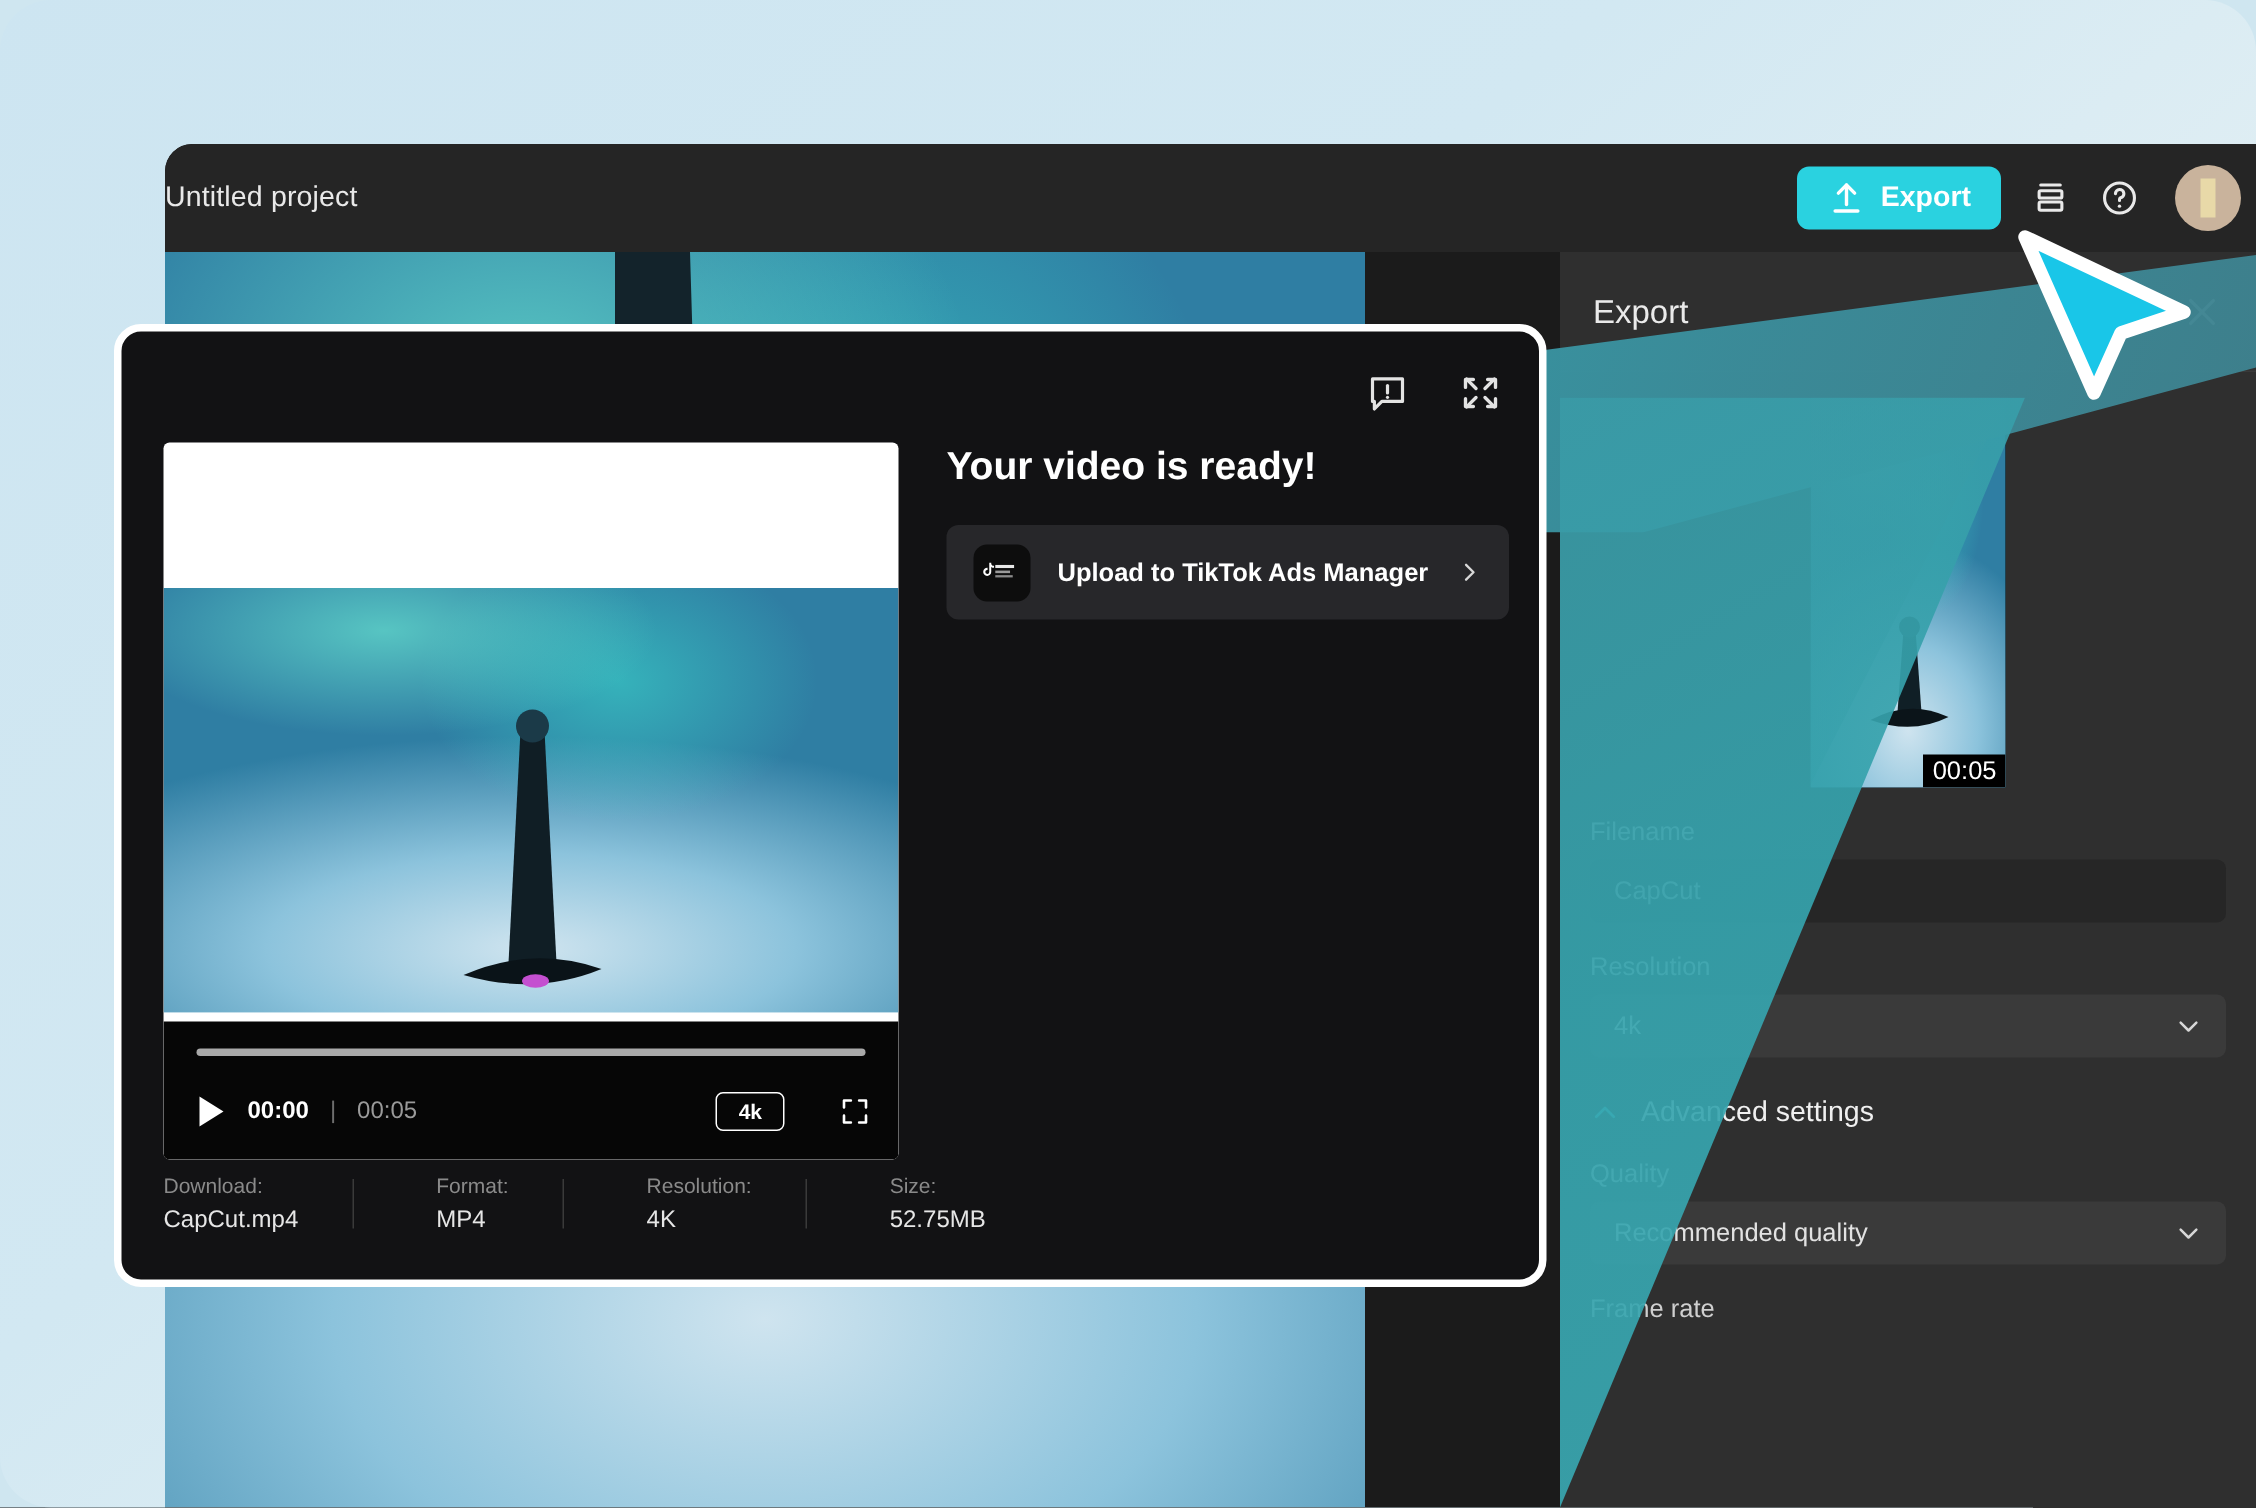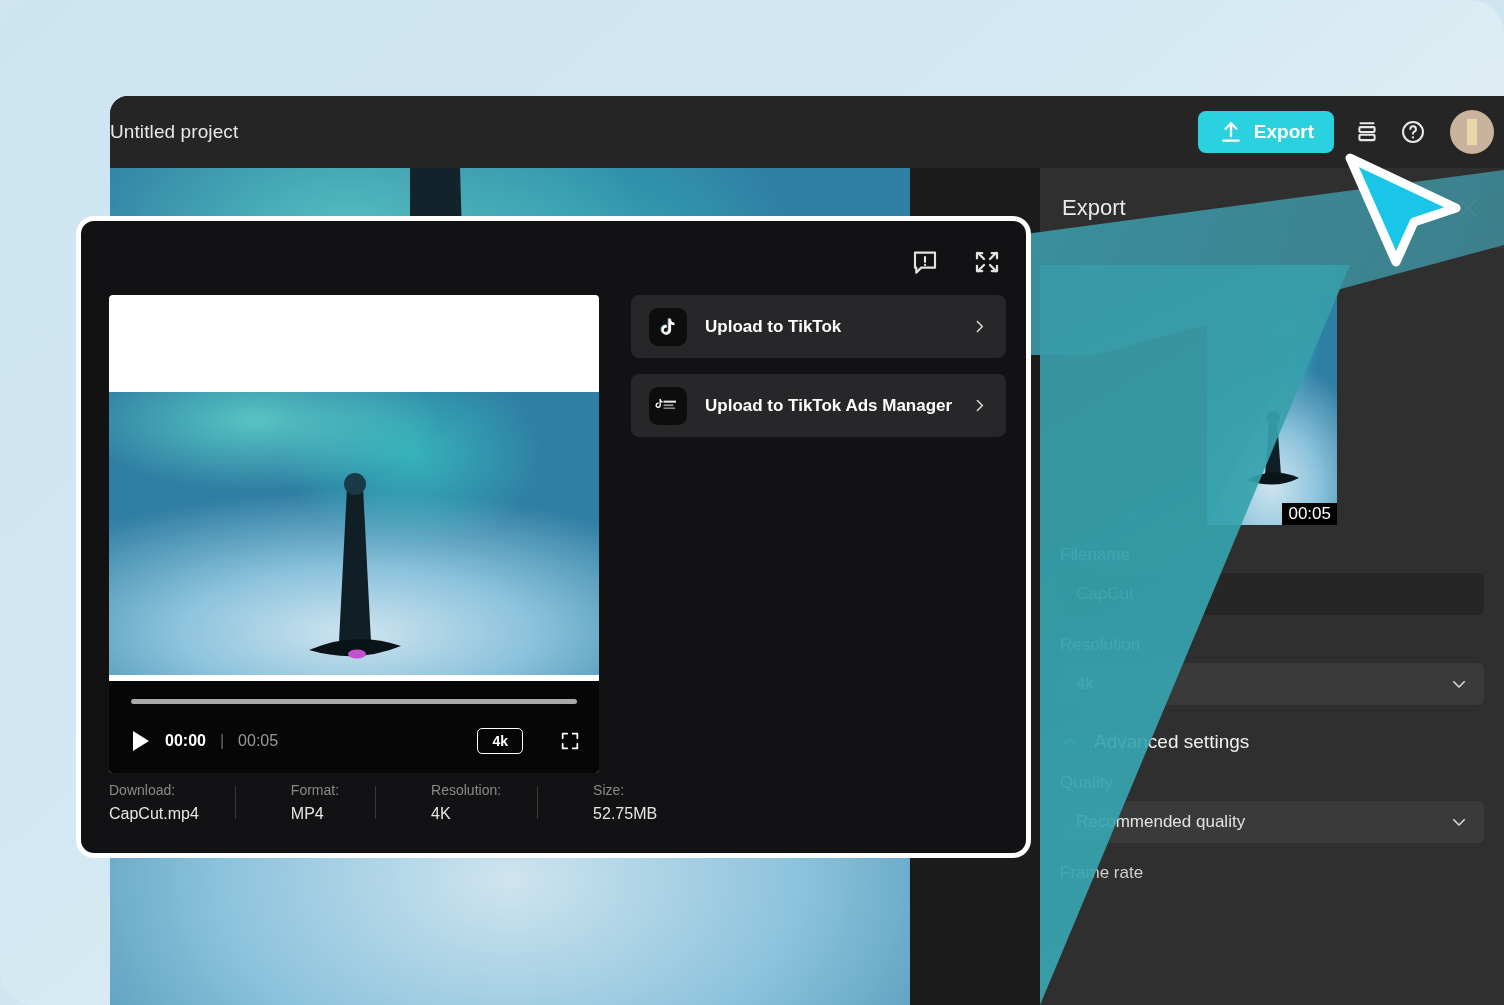--- a/index.html
+++ b/index.html
@@ -379,35 +379,22 @@
               <path d="M20 9V4h-5"></path>
               <path d="M4 15v5h5"></path>
               <path d="M20 15v5h-5"></path>
           </svg>
         </span>
       </div>
     </div>
   </div>
 
   <div id="right-col">
-
-    <div class="action-row">
-      <span class="action-icon">
-        <svg viewBox="0 0 24 24" width="22" height="22">
-          <path d="M15.4 3.2h-2.6v12.1a2.6 2.6 0 1 1-2.2-2.57V10a5.2 5.2 0 1 0 4.8 5.2V8.9a6.2 6.2 0 0 0 3.6 1.15V7.5a3.7 3.7 0 0 1-3.6-4.3Z" fill="#fff"></path>
-          <path d="M14.3 2.4h-2.6v12.1a2.6 2.6 0 1 1-2.2-2.57V9.2a5.2 5.2 0 1 0 4.8 5.2V8.1a6.2 6.2 0 0 0 3.6 1.15V6.7a3.7 3.7 0 0 1-3.6-4.3Z" fill="#25f4ee" opacity=".85"></path>
-          <path d="M14.9 2.9h-2.6V15a2.6 2.6 0 1 1-2.2-2.57V9.7a5.2 5.2 0 1 0 4.8 5.2V8.6a6.2 6.2 0 0 0 3.6 1.15V7.2a3.7 3.7 0 0 1-3.6-4.3Z" fill="#fe2c55" opacity=".8"></path>
-          <path d="M15.1 3.05h-2.6v12.1a2.6 2.6 0 1 1-2.2-2.57V9.85a5.2 5.2 0 1 0 4.8 5.2V8.75a6.2 6.2 0 0 0 3.6 1.15V7.35a3.7 3.7 0 0 1-3.6-4.3Z" fill="#fff"></path>
-        </svg>
-      </span>
-      <span class="action-label">Upload to TikTok</span>
-      <svg class="action-chev" viewBox="0 0 24 24" fill="none" stroke="#d8d8d8" stroke-width="2.2" stroke-linecap="round" stroke-linejoin="round">
-          <path d="M9 5l7 7-7 7"></path>
-        </svg>
-    </div>
+    <div id="ready-title">Your video is ready!</div>
+
 
     <div class="action-row">
       <span class="action-icon">
         <svg viewBox="0 0 38 38" width="34" height="34">
           <path d="M9.5 9.8h-1.4v6.6a1.4 1.4 0 1 1-1.2-1.4v-1.5a2.85 2.85 0 1 0 2.6 2.85v-3.5a3.4 3.4 0 0 0 2 .64v-1.5a2 2 0 0 1-2-2.2Z" fill="#fff" transform="translate(1,1) scale(1.05)"></path>
           <rect x="14" y="13" width="14" height="2.3" fill="#e8e8e8"></rect>
           <rect x="14" y="17.2" width="11" height="1.9" fill="#9a9a9a"></rect>
           <rect x="14" y="20.6" width="13" height="1.7" fill="#8a8a8a"></rect>
         </svg>
       </span>

